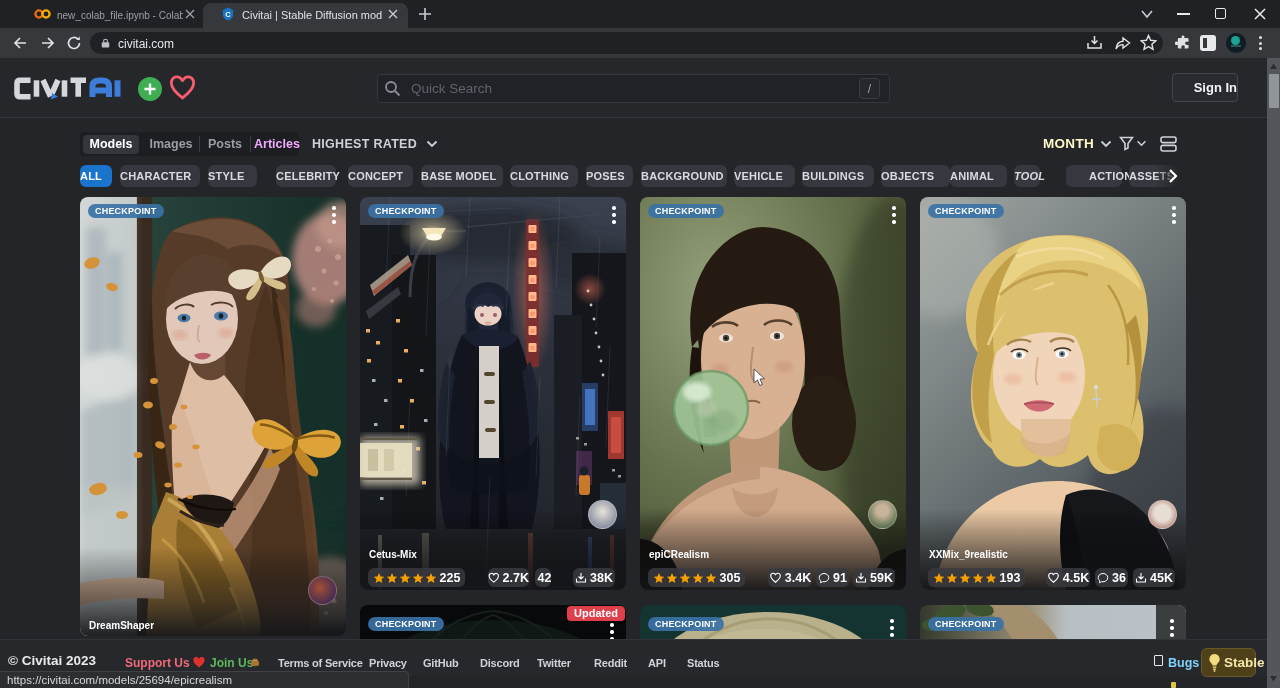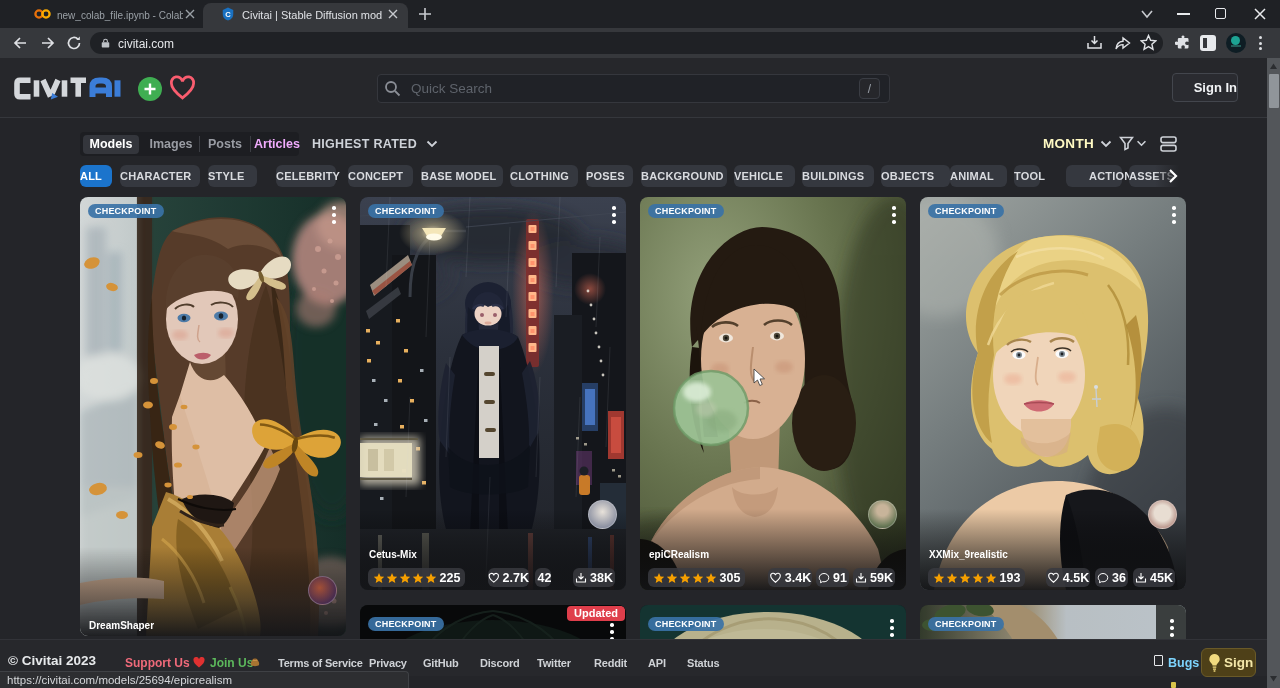--- a/index.html
+++ b/index.html
@@ -177,21 +177,21 @@
 <div class="chip" style="left:276px;width:60px;">CELEBRITY</div>
 <div class="chip" style="left:348px;width:65px;">CONCEPT</div>
 <div class="chip" style="left:421px;width:82px;">BASE MODEL</div>
 <div class="chip" style="left:510px;width:68px;">CLOTHING</div>
 <div class="chip" style="left:586px;width:47px;">POSES</div>
 <div class="chip" style="left:641px;width:86px;">BACKGROUND</div>
 <div class="chip" style="left:734px;width:61px;">VEHICLE</div>
 <div class="chip" style="left:802px;width:72px;">BUILDINGS</div>
 <div class="chip" style="left:881px;width:69px;">OBJECTS</div>
 <div class="chip" style="left:950px;width:57px;">ANIMAL</div>
-<div class="chip" style="left:1014px;width:26px;">TOOL</div>
+<div class="chip" style="left:1014px;width:26px;font-style:italic;">TOOL</div>
 <div class="chip" style="left:1066px;width:56px;padding-left:23px;">ACTION</div>
 <div class="chip" style="left:1129px;width:58px;overflow:hidden;">ASSETS</div>
 <div class="abs" style="left:1155px;top:165px;width:32px;height:22px;background:linear-gradient(90deg,rgba(36,37,41,0),#242529 75%);"></div>
 <svg class="abs" style="left:1166px;top:167px" width="14" height="18" viewBox="0 0 14 18">
       <path d="M4 3 L10 9 L4 15" fill="none" stroke="#fff" stroke-width="2.2"></path>
     </svg>
 
 <div class="card" style="left:80px;top:197px;width:266px;height:439px;">
 <svg width="266" height="439" viewBox="0 0 266 439">
 <defs>
@@ -783,21 +783,21 @@
 <div class="ftr-link" style="left:594px;">Reddit</div>
 <div class="ftr-link" style="left:648px;">API</div>
 <div class="ftr-link" style="left:687px;">Status</div>
 <div class="abs" style="left:1154px;top:655px;width:9px;height:11px;border:1.2px solid #e8eaec;border-radius:1px;"></div>
 <div class="abs" style="left:1168px;top:656px;color:#7dd3fc;font-weight:bold;font-size:12.5px;">Bugs</div>
 <div class="abs" style="left:1201px;top:648px;width:55px;height:29px;background:#4e4018;border:1px solid #6a5a28;border-radius:6px;"></div>
 <svg class="abs" style="left:1208px;top:653px" width="13" height="19" viewBox="0 0 13 19">
       <path d="M6.5 1 A5.2 5.2 0 0 1 9.5 10.4 C8.8 11 8.5 11.8 8.5 12.6 H4.5 C4.5 11.8 4.2 11 3.5 10.4 A5.2 5.2 0 0 1 6.5 1 Z" fill="#f2da7e"></path>
       <path d="M4.7 14.2 H8.3 M5 16.2 H8 M5.6 18 H7.4" stroke="#f2da7e" stroke-width="1.3"></path>
     </svg>
-<div class="abs" style="left:1224px;top:655px;color:#f3e6a8;font-weight:bold;font-size:13.5px;">Sign</div>
+<div class="abs" style="left:1224px;top:655px;color:#f3e6a8;font-weight:bold;font-size:13.5px;">Stable</div>
 <div class="abs" style="left:1171px;top:682px;width:5px;height:6px;background:#d8c44a;border-radius:1px;"></div>
 
 <div class="abs" style="left:0;top:671px;width:409px;height:17px;background:#2d2e31;border:1px solid #3f4145;border-left:none;border-bottom:none;border-top-right-radius:4px;"></div>
 <div class="abs" style="left:7px;top:674px;color:#d5d7da;font-size:11.5px;">https://civitai.com/models/25694/epicrealism</div>
 
 <div class="abs" style="left:1267px;top:58px;width:13px;height:630px;background:#53565a;"></div>
 <svg class="abs" style="left:1269px;top:62px" width="9" height="9" viewBox="0 0 9 9">
       <path d="M4.5 1.5 L8 7 H1 Z" fill="#2b2d30"></path>
     </svg>
 <div class="abs" style="left:1268.5px;top:74px;width:10px;height:34px;background:#90959a;border-radius:1px;"></div>

